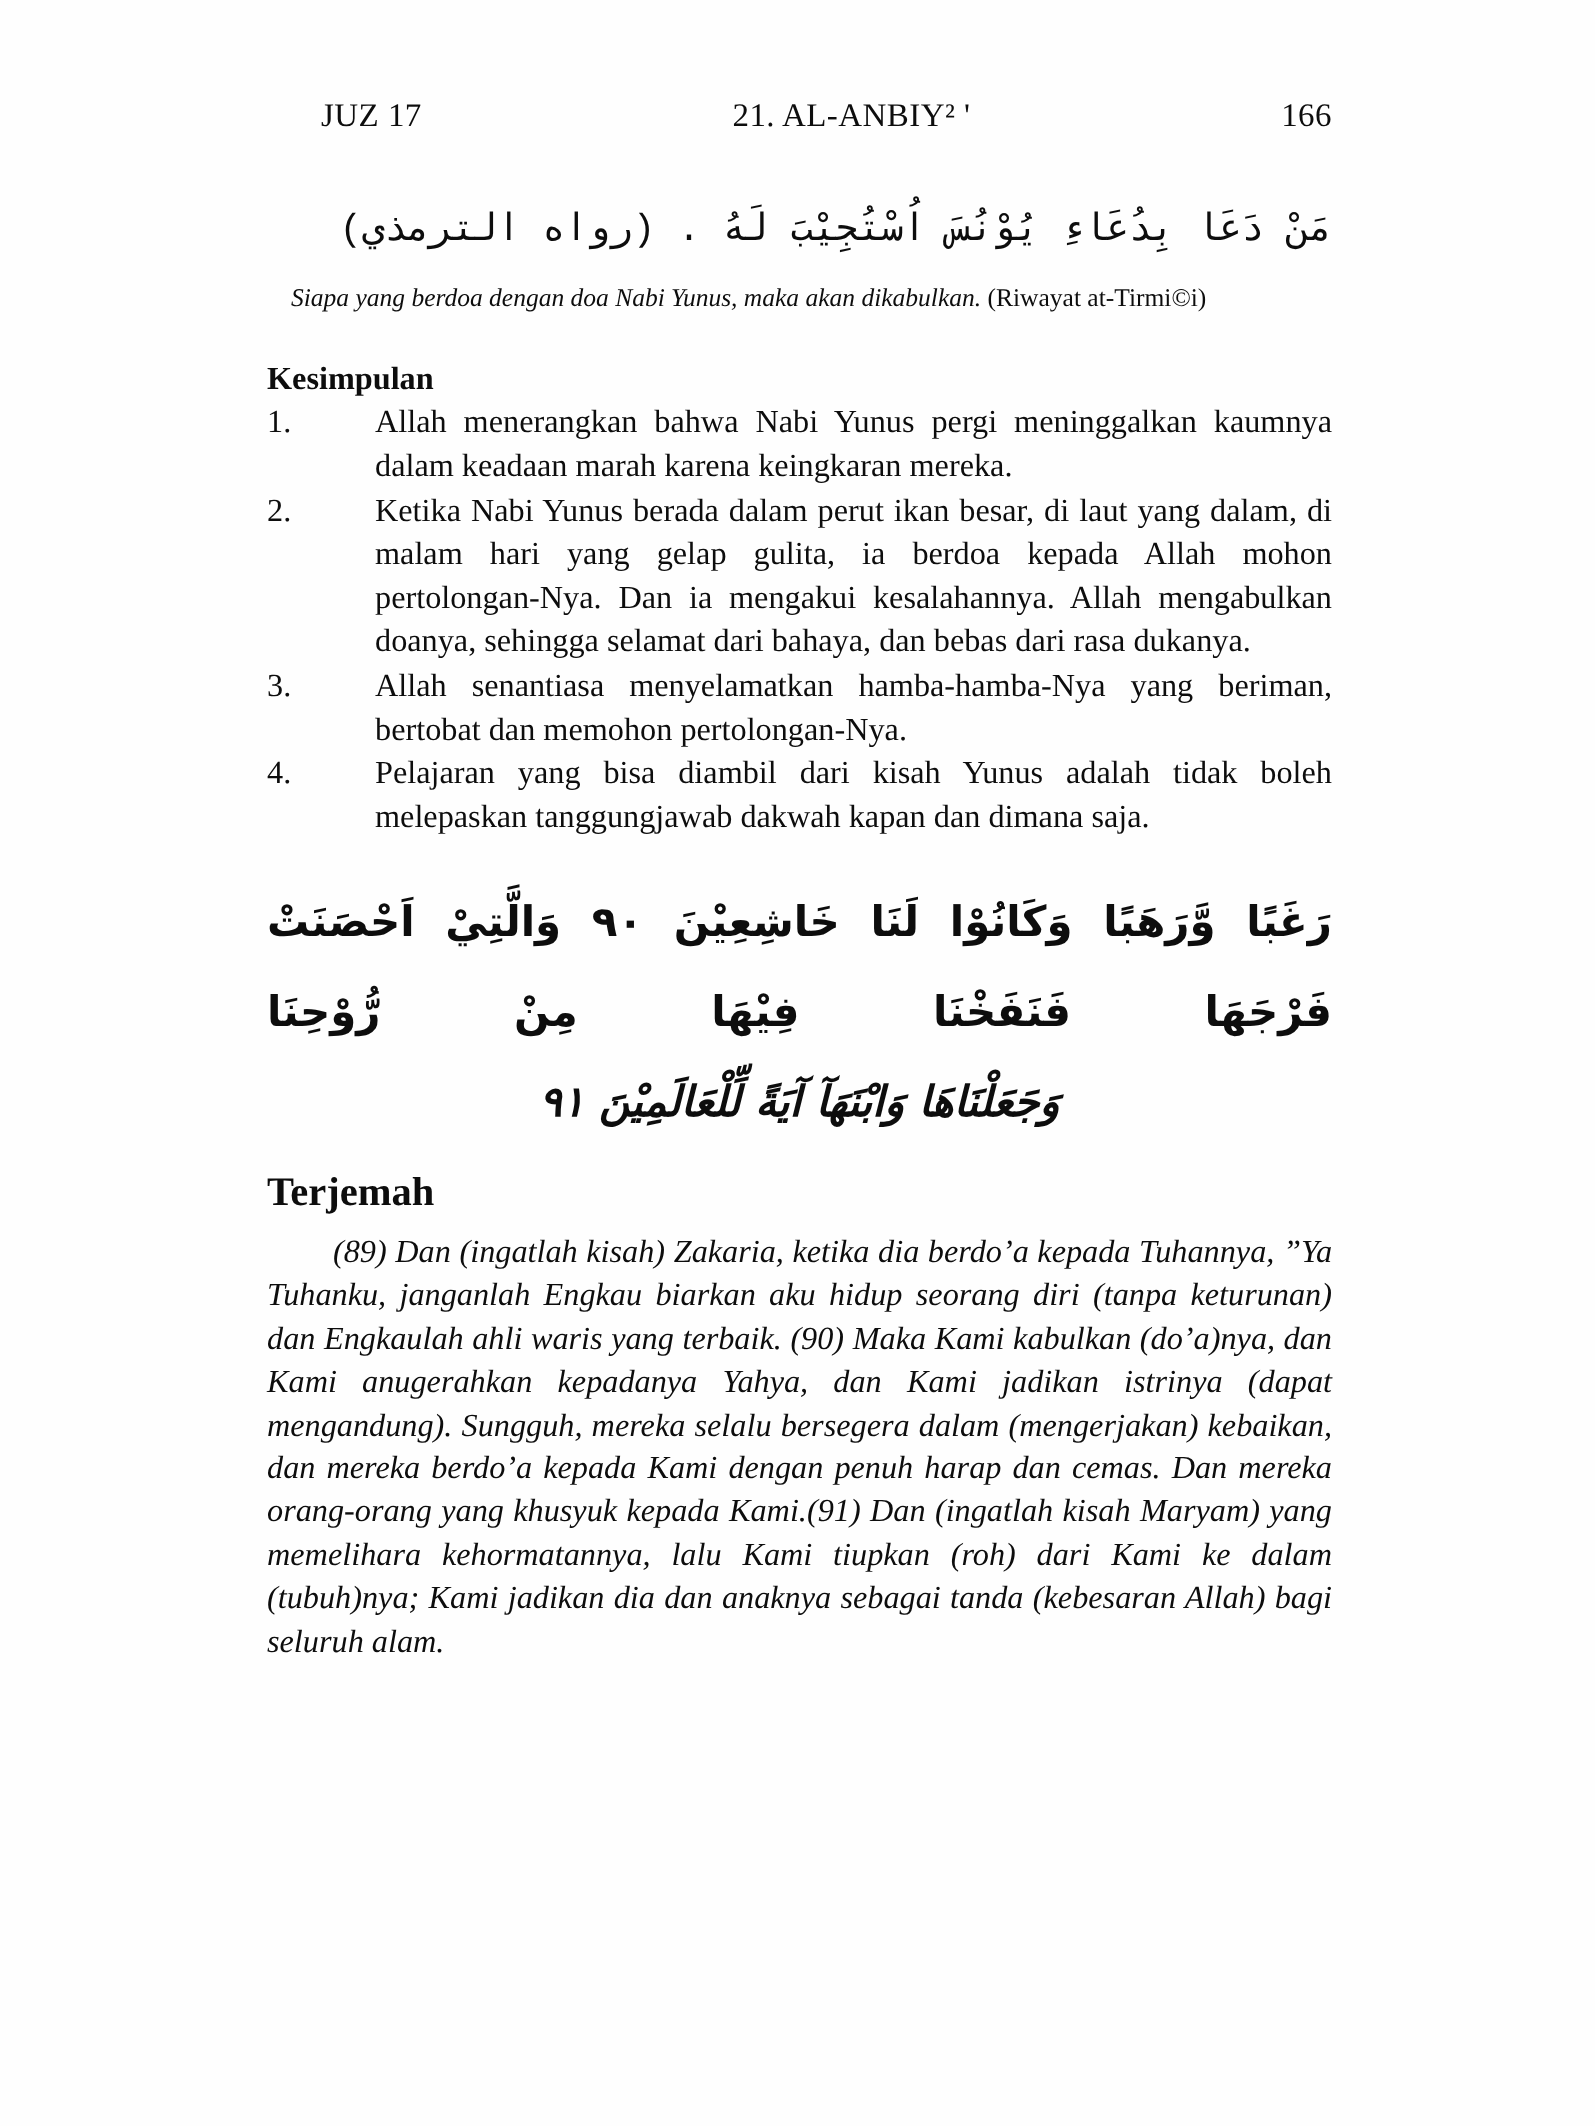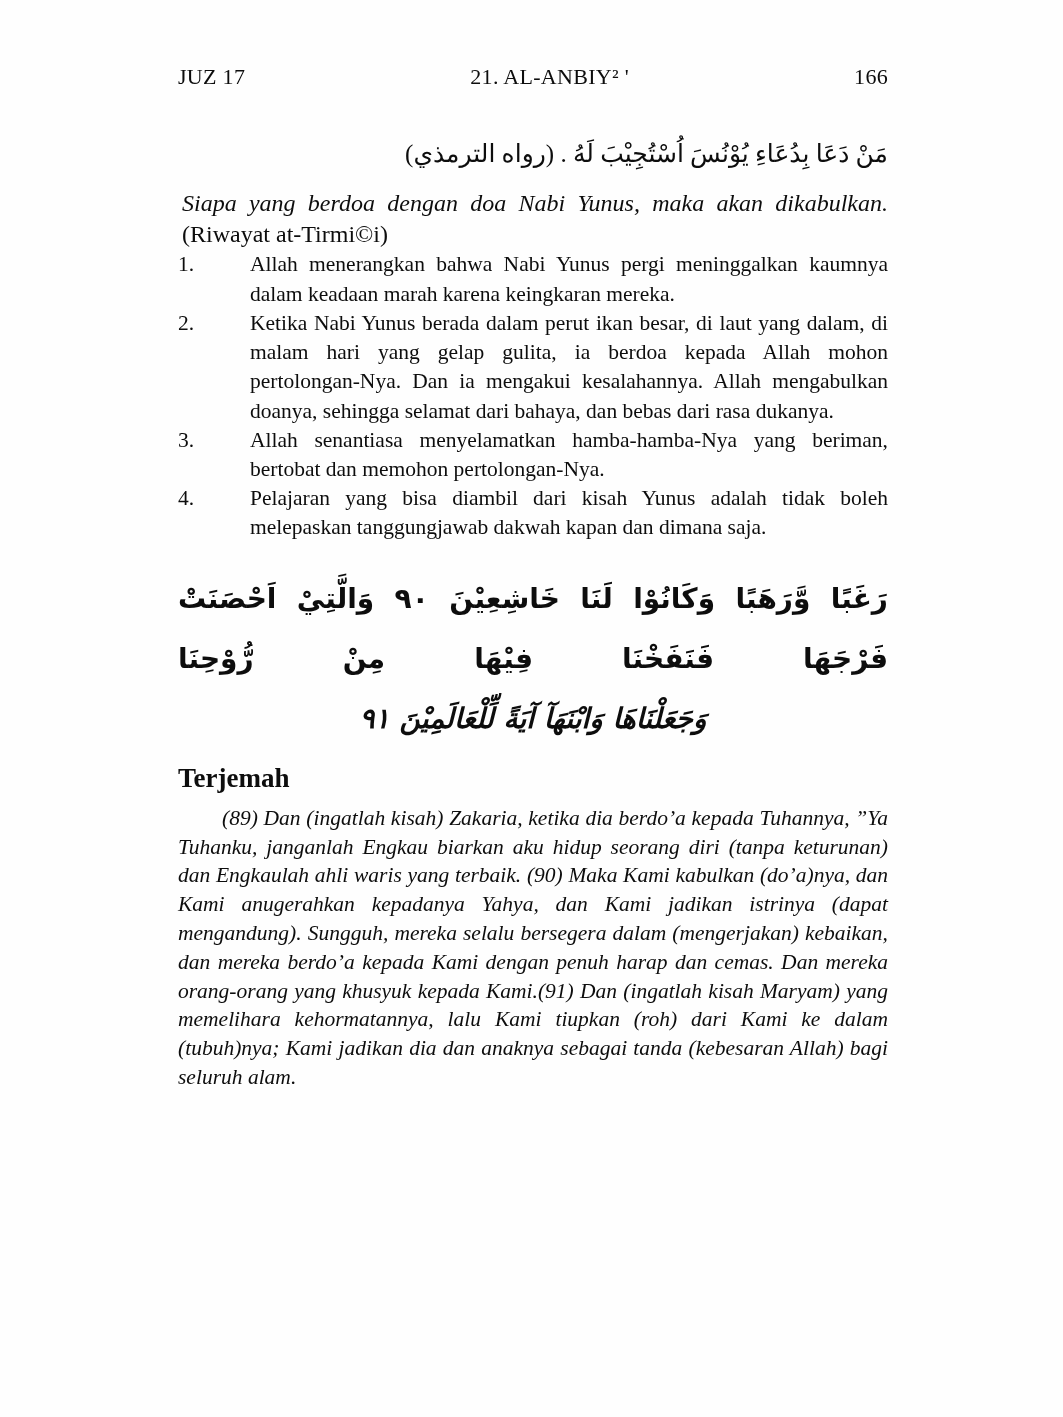--- a/index.html
+++ b/index.html
@@ -20,39 +20,40 @@
     overflow: hidden;
   }
 
   
   .header {
     display: flex;
     justify-content: space-between;
     align-items: baseline;
     font-size: 22px;
     letter-spacing: 0.3px;
+    margin-left: 36px;
   }
   .header .center { text-align: center; }
   .header .right { text-align: right; }
 
   
   .hadith-arabic {
     direction: rtl;
     text-align: right;
-    font-family: Liberation Serif, serif;
+    font-family: Liberation Mono, monospace;
     font-size: 25px;
     line-height: 1.6;
     margin-top: 44px;
     padding-right: 0;
   }
 
   
   .hadith-trans {
-    margin: 14px 0 0 4px;
-    font-size: 24px;
+    margin: 14px 0 0 16px;
+    font-size: 17px;
     line-height: 1.3;
     text-align: justify;
   }
   .hadith-trans .ital { font-style: italic; }
 
   
   .kes-title {
     margin: 30px 0 2px 0;
     font-size: 21.5px;
     font-weight: bold;
@@ -128,20 +129,21 @@
     <span class="right">166</span>
   </div>
 
   <div class="hadith-arabic" dir="rtl">مَنْ دَعَا بِدُعَاءِ يُوْنُسَ اُسْتُجِيْبَ لَهُ . (رواه الترمذي)</div>
 
   <p class="hadith-trans">
     <span class="ital">Siapa yang berdoa dengan doa Nabi Yunus, maka akan dikabulkan.</span>
     <span class="src">(Riwayat at-Tirmi©i)</span>
   </p>
 
+  <div class="kes-title">Kesimpulan</div>
 
   <div class="kes-list">
     <div class="kes-item">
       <span class="num">1.</span>
       <span class="txt">Allah menerangkan bahwa Nabi Yunus pergi meninggalkan kaumnya dalam keadaan marah karena keingkaran mereka.</span>
     </div>
     <div class="kes-item">
       <span class="num">2.</span>
       <span class="txt">Ketika Nabi Yunus berada dalam perut ikan besar, di laut yang dalam, di malam hari yang gelap gulita, ia berdoa kepada Allah mohon pertolongan-Nya. Dan ia mengakui kesalahannya. Allah mengabulkan doanya, sehingga selamat dari bahaya, dan bebas dari rasa dukanya.</span>
     </div>

